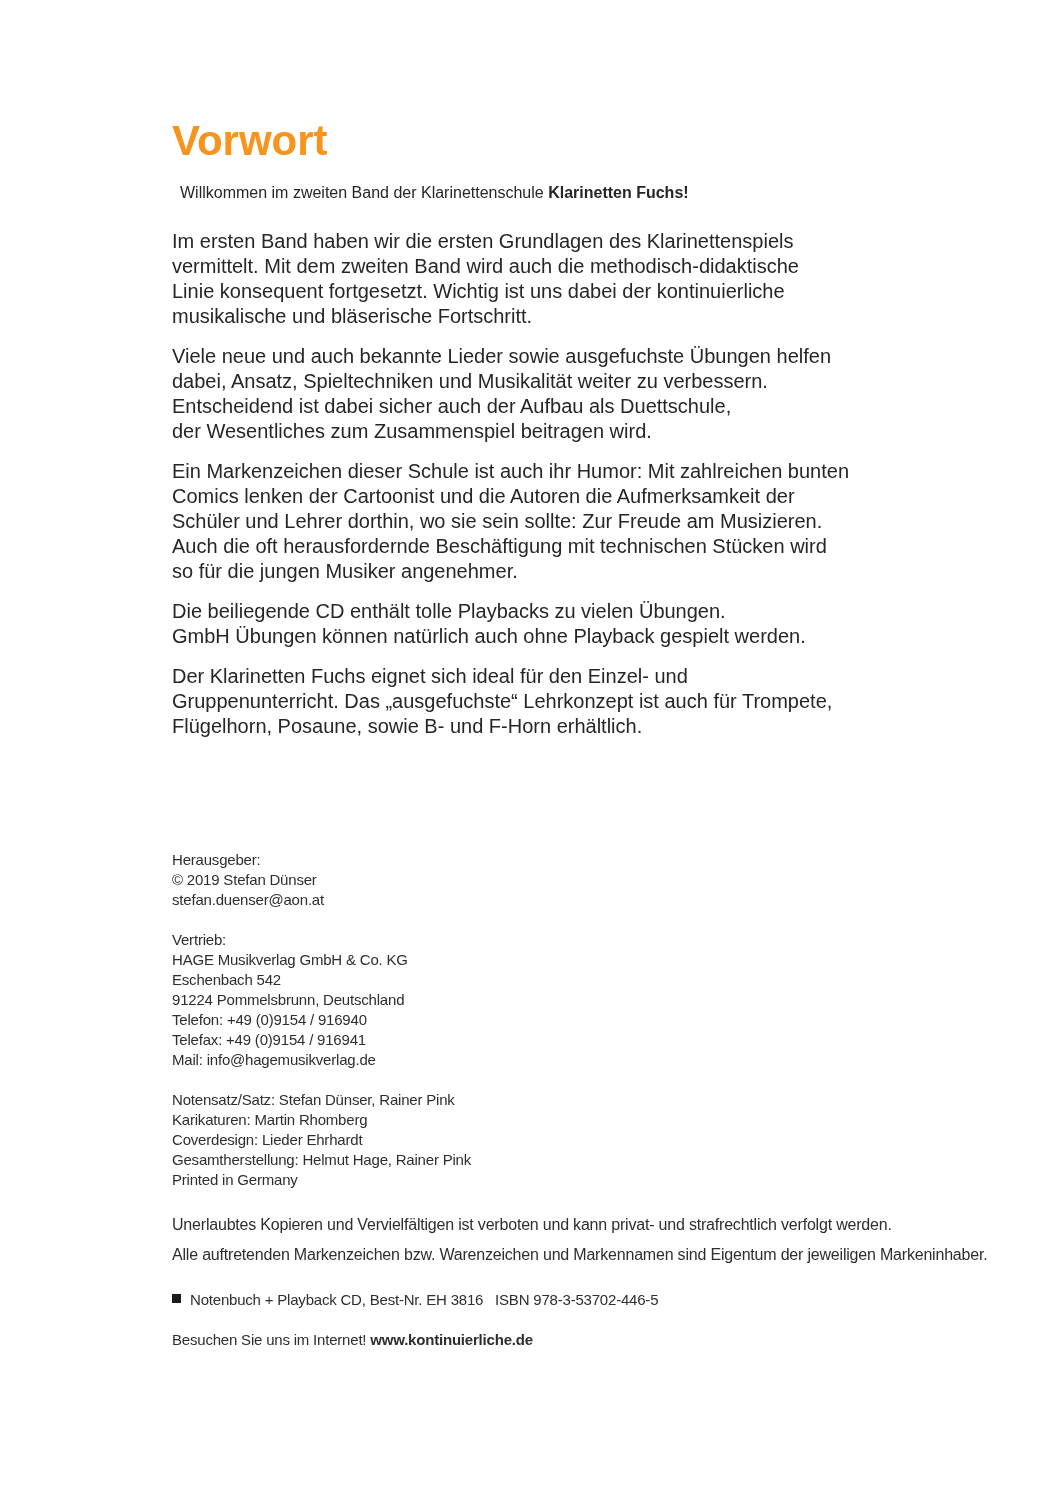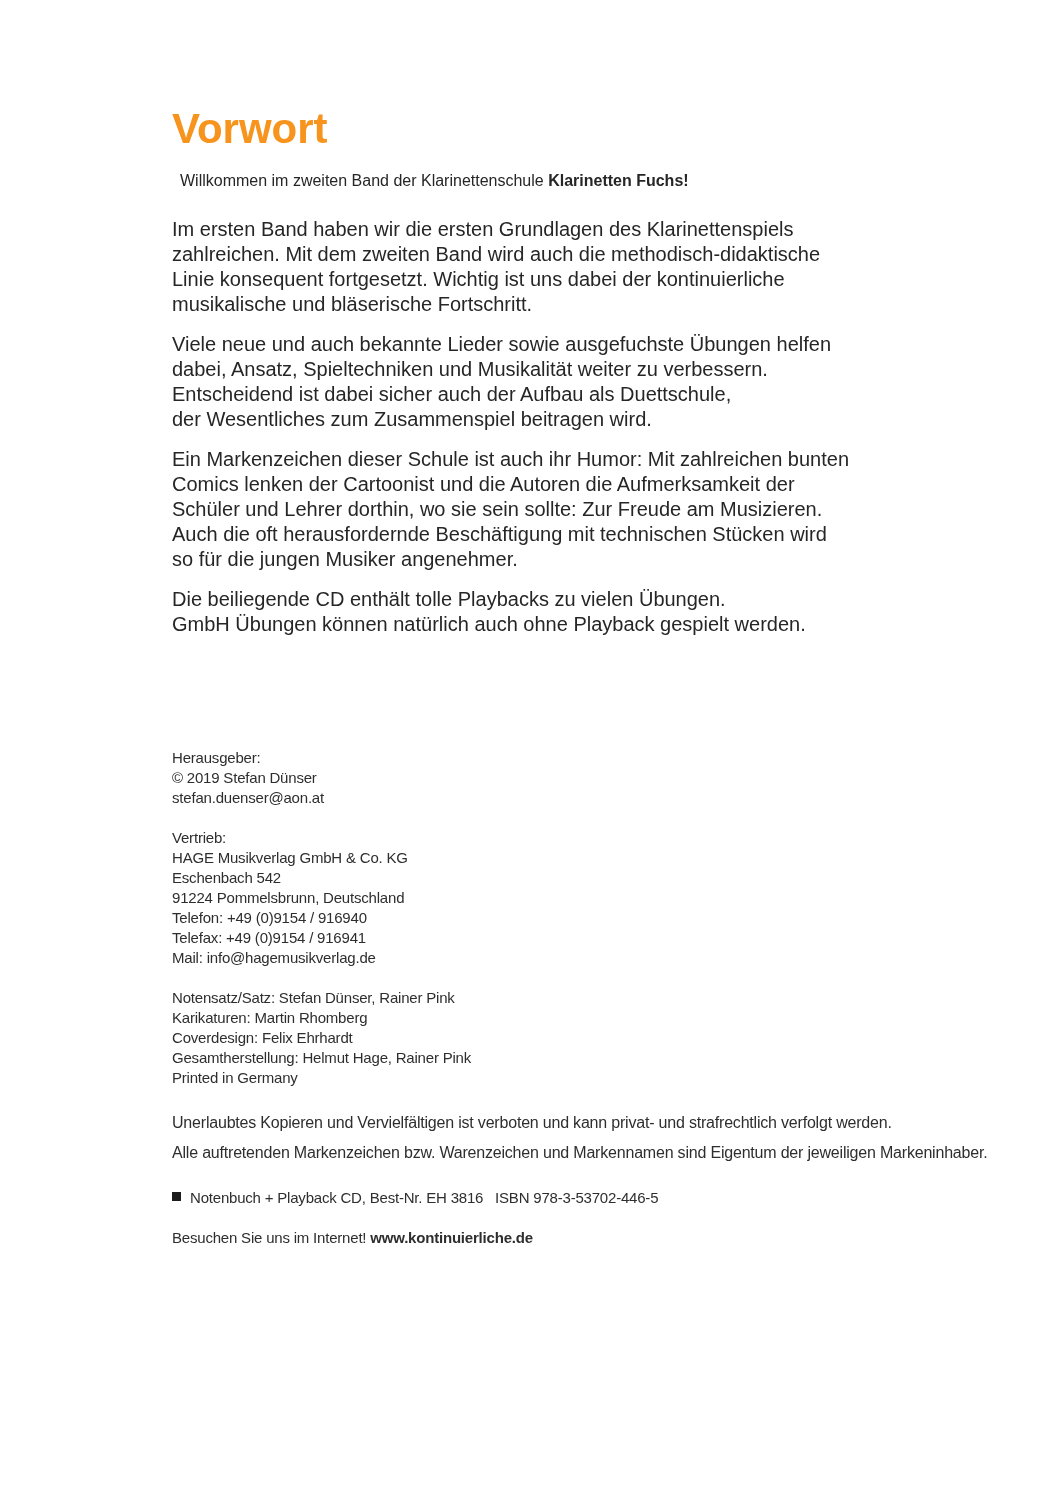--- a/index.html
+++ b/index.html
@@ -16,21 +16,21 @@
   }
   .page {
     position: relative;
     width: 1060px;
     height: 1500px;
     background: #ffffff;
   }
   .content {
     position: absolute;
     left: 172px;
-    top: 0;
+    top: 12px;
     width: 840px;
     padding-top: 108px;
   }
   h1.title {
     font-size: 42px;
     line-height: 42px;
     font-weight: 700;
     color: #F7941E;
     margin: 0 0 18px 0;
   }
@@ -82,56 +82,59 @@
 <body>
 
 <div class="page">
   <div class="content">
 
     <h1 class="title">Vorwort</h1>
 
     <p class="intro"><span>Willkommen im zweiten Band der Klarinettenschule </span><span class="bold">Klarinetten Fuchs!</span></p>
 
     <p class="body-par">Im ersten Band haben wir die ersten Grundlagen des Klarinettenspiels
-zahlreichen. Mit dem zweiten Band wird auch die methodisch-didaktische
+vermittelt. Mit dem zweiten Band wird auch die methodisch-didaktische
 Linie konsequent fortgesetzt. Wichtig ist uns dabei der kontinuierliche
 musikalische und bläserische Fortschritt.</p>
 
     <p class="body-par">Viele neue und auch bekannte Lieder sowie ausgefuchste Übungen helfen
 dabei, Ansatz, Spieltechniken und Musikalität weiter zu verbessern.
 Entscheidend ist dabei sicher auch der Aufbau als Duettschule,
 der Wesentliches zum Zusammenspiel beitragen wird.</p>
 
     <p class="body-par">Ein Markenzeichen dieser Schule ist auch ihr Humor: Mit zahlreichen bunten
 Comics lenken der Cartoonist und die Autoren die Aufmerksamkeit der
 Schüler und Lehrer dorthin, wo sie sein sollte: Zur Freude am Musizieren.
 Auch die oft herausfordernde Beschäftigung mit technischen Stücken wird
 so für die jungen Musiker angenehmer.</p>
 
     <p class="body-par">Die beiliegende CD enthält tolle Playbacks zu vielen Übungen.
 GmbH Übungen können natürlich auch ohne Playback gespielt werden.</p>
 
+    <p class="body-par">Der Klarinetten Fuchs eignet sich ideal für den Einzel- und
+Gruppenunterricht. Das „ausgefuchste“ Lehrkonzept ist auch für Trompete,
+Flügelhorn, Posaune, sowie B- und F-Horn erhältlich.</p>
 
     <div class="imprint">
 
       <div class="block">Herausgeber:
 © 2019 Stefan Dünser
 stefan.duenser@aon.at</div>
 
       <div class="block">Vertrieb:
 HAGE Musikverlag GmbH &amp; Co. KG
 Eschenbach 542
 91224 Pommelsbrunn, Deutschland
 Telefon: +49 (0)9154 / 916940
 Telefax: +49 (0)9154 / 916941
 Mail: info@hagemusikverlag.de</div>
 
       <div class="block">Notensatz/Satz: Stefan Dünser, Rainer Pink
 Karikaturen: Martin Rhomberg
-Coverdesign: Felix Ehrhardt
+Coverdesign: Lieder Ehrhardt
 Gesamtherstellung: Helmut Hage, Rainer Pink
 Printed in Germany</div>
 
       <div class="block legal-block">Unerlaubtes Kopieren und Vervielfältigen ist verboten und kann privat- und strafrechtlich verfolgt werden.
 Alle auftretenden Markenzeichen bzw. Warenzeichen und Markennamen sind Eigentum der jeweiligen Markeninhaber.</div>
 
       <div class="product-line"><span class="square"></span><span>Notenbuch + Playback CD, Best-Nr. EH 3816   ISBN 978-3-53702-446-5</span></div>
 
       <div class="visit-line"><span>Besuchen Sie uns im Internet! </span><span class="bold">www.kontinuierliche.de</span></div>
 

